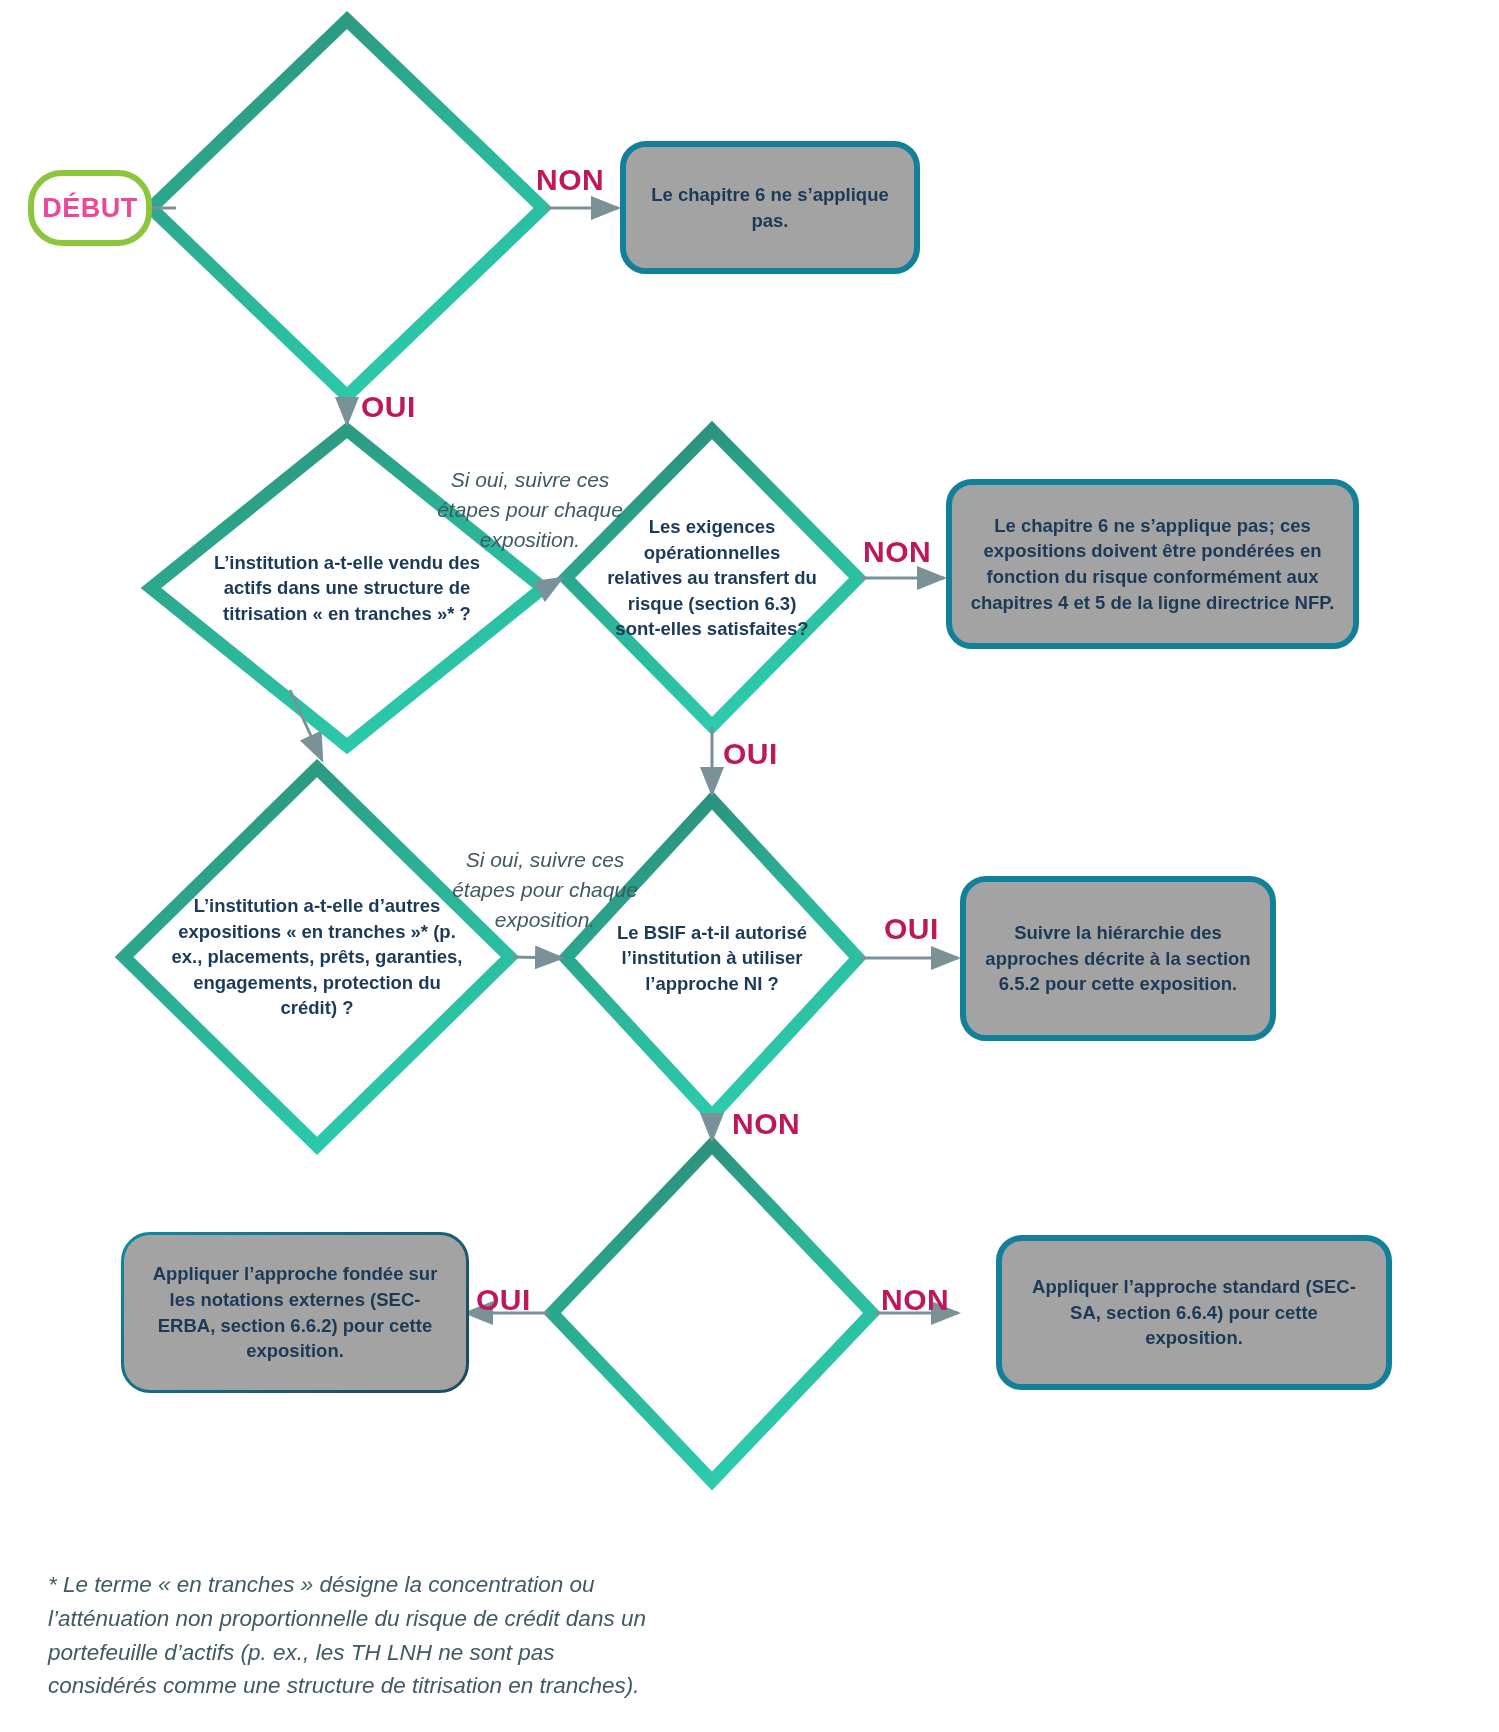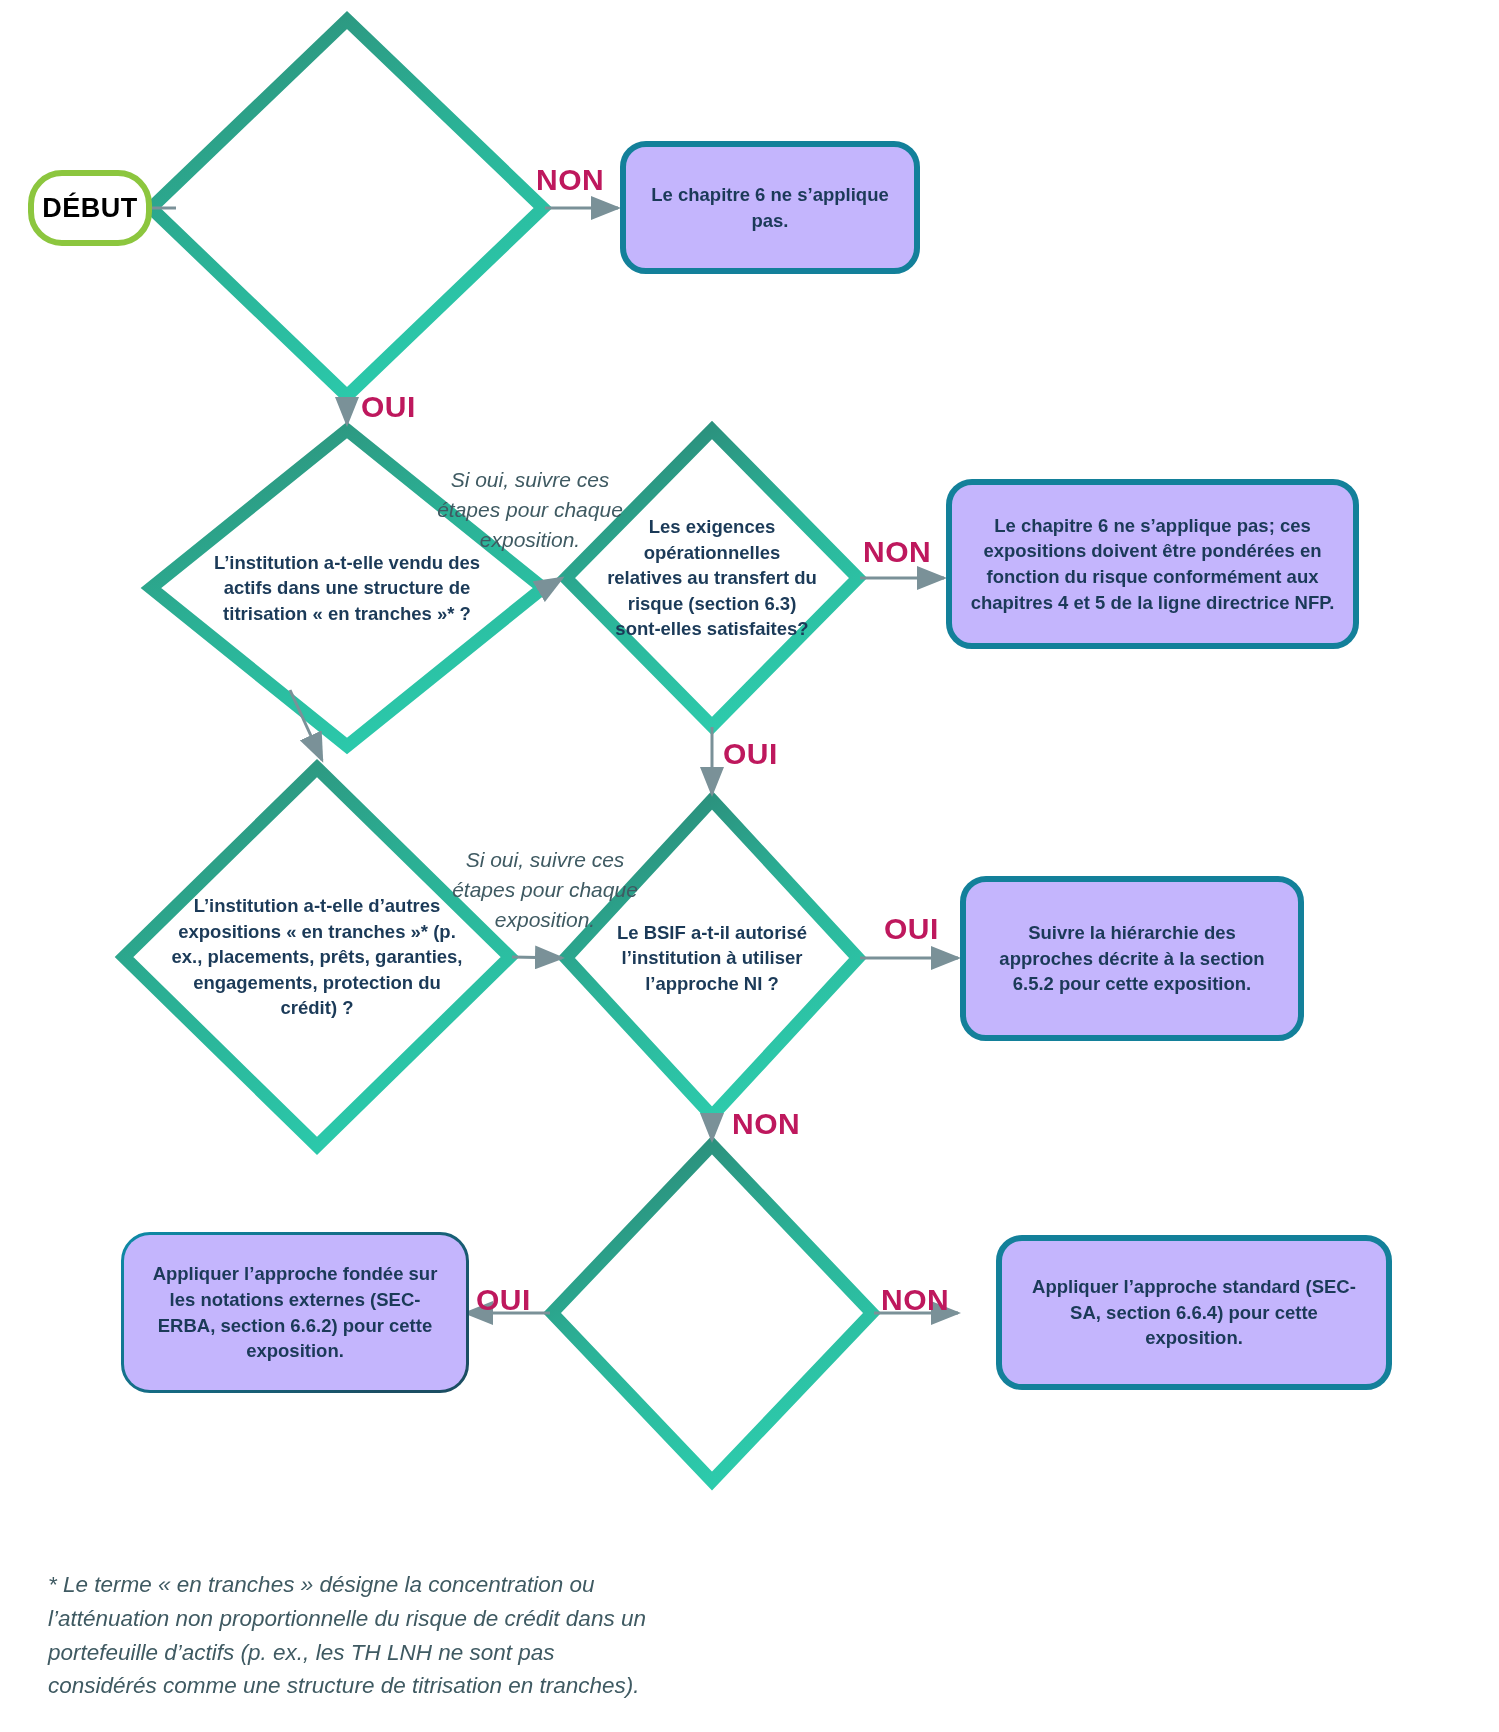--- a/index.html
+++ b/index.html
@@ -15,32 +15,32 @@
 
   
   .node{position:absolute;box-sizing:border-box;}
 
   
   .start-pill{
     display:flex;align-items:center;justify-content:center;
     border:6px solid #8CC63E;
     border-radius:34px;
     background:#ffffff;
-    color:#000000;
+    color:#ec4899;
     font-weight:bold;
     font-size:27px;
     letter-spacing:.5px;
   }
 
   
   .res-box{
     display:flex;align-items:center;justify-content:center;
     border:6px solid #13809A;
     border-radius:26px;
-    background:#c4b5fd;
+    background:#a3a3a3;
     text-align:center;
     padding:10px 18px;
   }
   .res-box.grad{border-color:transparent;}
   .res-box span{
     color:#1B3A58;
     font-weight:bold;
     font-size:18.5px;
     line-height:1.38;
   }
@@ -191,21 +191,21 @@
 
 
   <div class="node res-box" style="left:620px;top:141px;width:300px;height:133px;">
     <span>Le chapitre 6 ne s’applique pas.</span>
   </div>
 
   <div class="node res-box" style="left:946px;top:479px;width:413px;height:170px;">
     <span>Le chapitre 6 ne s’applique pas; ces expositions doivent être pondérées en fonction du risque conformément aux chapitres 4 et 5 de la ligne directrice NFP.</span>
   </div>
 
-  <div class="node res-box" style="left:960px;top:876px;width:344px;height:165px;">
+  <div class="node res-box" style="left:960px;top:876px;width:316px;height:165px;">
     <span>Suivre la hiérarchie des approches décrite à la section 6.5.2 pour cette exposition.</span>
   </div>
 
   <div class="node res-box grad" style="left:124px;top:1235px;width:342px;height:155px;border:none;">
     <span>Appliquer l’approche fondée sur les notations externes (SEC-ERBA, section 6.6.2) pour cette exposition.</span>
   </div>
 
   <div class="node res-box" style="left:960px;top:1235px;width:396px;height:155px;margin-left:36px;">
     <span>Appliquer l’approche standard (SEC-SA, section 6.6.4) pour cette exposition.</span>
   </div>

